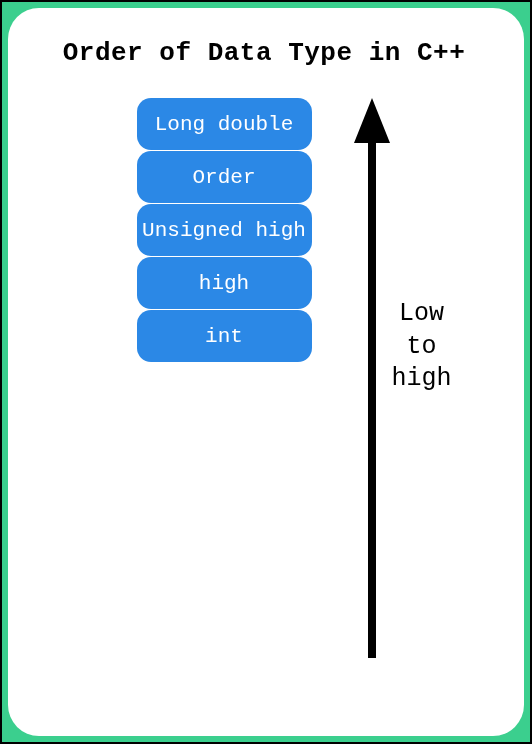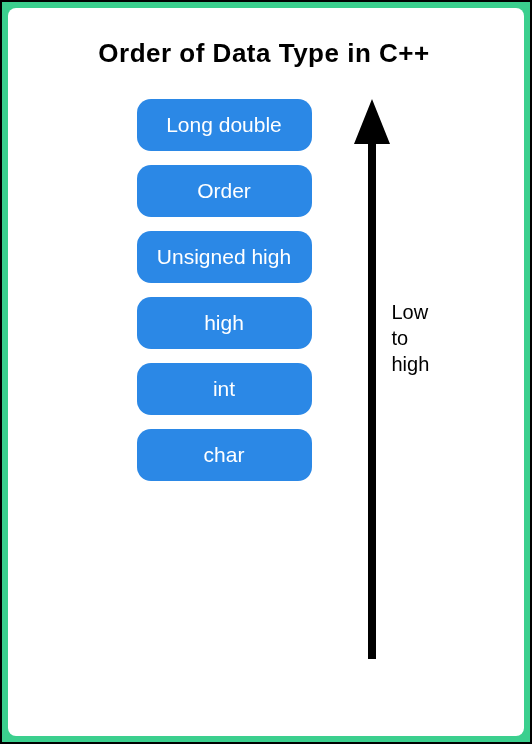--- a/index.html
+++ b/index.html
@@ -8,42 +8,43 @@
     height: 744px;
     background: #3bcf8e;
     padding: 6px;
     font-family: "Segoe UI", Arial, sans-serif;
     border: 2px solid #000;
   }
   .card {
     width: 100%;
     height: 100%;
     background: #fff;
-    border-radius: 8px;
+    border-radius: 31px;
     position: relative;
     padding: 30px 20px 20px 16px;
+    font-family: Liberation Mono, monospace;
   }
   .title {
     font-size: 26px;
     font-weight: 800;
     text-align: center;
     color: #000;
     margin-bottom: 30px;
     letter-spacing: 0.5px;
   }
   .content {
     display: flex;
     align-items: flex-start;
     justify-content: center;
     gap: 40px;
   }
   .stack {
     display: flex;
     flex-direction: column;
-    gap: 14px;
+    gap: 1px;
     align-items: center;
   }
   .type-box {
     background: #2b88e6;
     color: #fff;
     border-radius: 14px;
     width: 175px;
     height: 52px;
     display: flex;
     align-items: center;
@@ -59,39 +60,39 @@
     height: 560px;
   }
   .arrow-svg {
     width: 40px;
     height: 560px;
   }
   .arrow-label {
     position: absolute;
     right: -60px;
     top: 200px;
-    font-size: 20px;
+    font-size: 25px;
     color: #000;
+    text-align: center;
     line-height: 1.3;
     width: 60px;
   }
 </style>
 </head>
 <body>
 
 <div class="card">
   <div class="title">Order of Data Type in C++</div>
   <div class="content">
     <div class="stack">
       <div class="type-box">Long double</div>
       <div class="type-box">Order</div>
       <div class="type-box">Unsigned high</div>
       <div class="type-box">high</div>
       <div class="type-box">int</div>
-      <div class="type-box">char</div>
     </div>
     <div class="arrow-col">
       <svg class="arrow-svg" viewBox="0 0 40 560">
         <polygon points="20,0 2,45 38,45" fill="#000"></polygon>
         <rect x="16" y="40" width="8" height="520" fill="#000"></rect>
       </svg>
       <div class="arrow-label">
         <span>Low</span><br>
         <span>to</span><br>
         <span>high</span>

